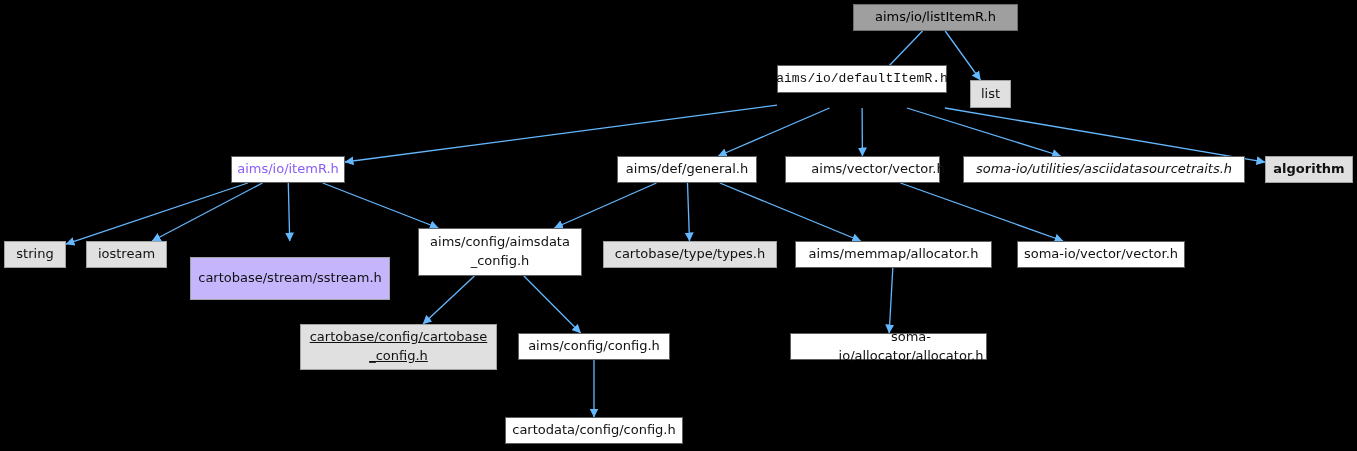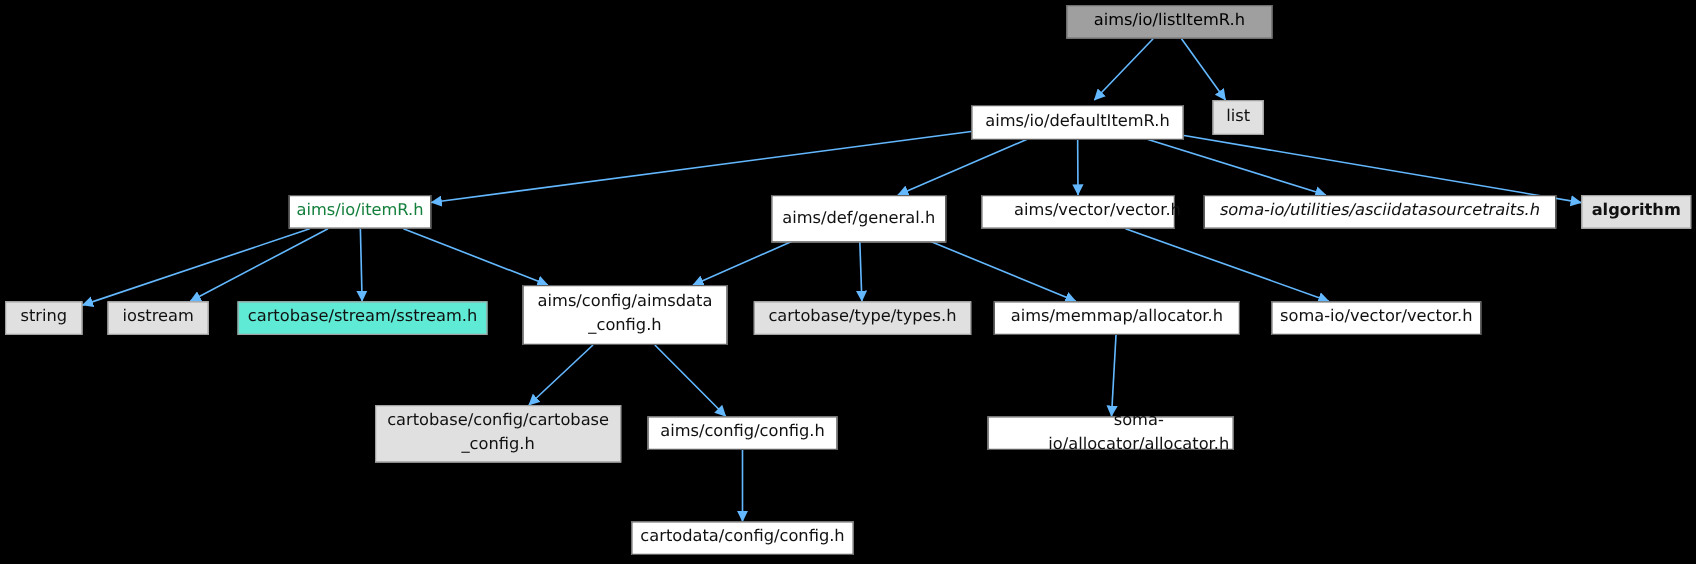--- a/index.html
+++ b/index.html
@@ -56,34 +56,34 @@
         <line x1="719.8" y1="183.0" x2="860.7" y2="241.0" stroke="#63b8ff" stroke-width="1.3" marker-end="url(#arrowhead)"></line>
         <line x1="900.4" y1="183.0" x2="1063.1" y2="241.0" stroke="#63b8ff" stroke-width="1.3" marker-end="url(#arrowhead)"></line>
         <line x1="474.4" y1="276.0" x2="423.1" y2="324.0" stroke="#63b8ff" stroke-width="1.3" marker-end="url(#arrowhead)"></line>
         <line x1="523.9" y1="276.0" x2="580.6" y2="333.0" stroke="#63b8ff" stroke-width="1.3" marker-end="url(#arrowhead)"></line>
         <line x1="892.8" y1="268.0" x2="889.2" y2="333.0" stroke="#63b8ff" stroke-width="1.3" marker-end="url(#arrowhead)"></line>
         <line x1="594.0" y1="360.0" x2="594.0" y2="417.0" stroke="#63b8ff" stroke-width="1.3" marker-end="url(#arrowhead)"></line>
       </g>
   </svg>
   <div id="nodes">
       <div class="node" style="left: 853px; top: 4px; width: 165px; height: 27px; background: rgb(159, 159, 159); border: 1px solid rgb(110, 110, 110); color: rgb(0, 0, 0);">aims/io/listItemR.h</div>
-      <div class="node" style="left: 777px; top: 84px; width: 170px; height: 28px; background: rgb(255, 255, 255); border: 1px solid rgb(95, 95, 95); color: rgb(17, 17, 17);">aims/io/defaultItemR.h</div>
+      <div class="node" style="left: 777px; top: 65px; width: 170px; height: 28px; background: rgb(255, 255, 255); border: 1px solid rgb(95, 95, 95); color: rgb(17, 17, 17); font-family: Liberation Mono, monospace;">aims/io/defaultItemR.h</div>
       <div class="node" style="left: 970px; top: 80px; width: 41px; height: 28px; background: rgb(224, 224, 224); border: 1px solid rgb(162, 162, 162); color: rgb(17, 17, 17); text-align: center;">list</div>
-      <div class="node" style="left: 231px; top: 156px; width: 114px; height: 27px; background: rgb(255, 255, 255); border: 1px solid rgb(95, 95, 95); color: #15803d;">aims/io/itemR.h</div>
-      <div class="node" style="left: 617px; top: 156px; width: 140px; height: 38px; background: rgb(255, 255, 255); border: 1px solid rgb(95, 95, 95); color: rgb(17, 17, 17);">aims/def/general.h</div>
+      <div class="node" style="left: 231px; top: 156px; width: 114px; height: 27px; background: rgb(255, 255, 255); border: 1px solid rgb(95, 95, 95); color: #8b5cf6;">aims/io/itemR.h</div>
+      <div class="node" style="left: 617px; top: 156px; width: 140px; height: 27px; background: rgb(255, 255, 255); border: 1px solid rgb(95, 95, 95); color: rgb(17, 17, 17);">aims/def/general.h</div>
       <div class="node" style="left: 785px; top: 156px; width: 155px; height: 27px; background: rgb(255, 255, 255); border: 1px solid rgb(95, 95, 95); color: rgb(17, 17, 17); padding-left: 31px;">aims/vector/vector.h</div>
       <div class="node" style="left: 963px; top: 156px; width: 282px; height: 27px; background: rgb(255, 255, 255); border: 1px solid rgb(95, 95, 95); color: rgb(17, 17, 17); font-style: italic;">soma-io/utilities/asciidatasourcetraits.h</div>
       <div class="node" style="left: 1265px; top: 156px; width: 88px; height: 27px; background: rgb(224, 224, 224); border: 1px solid rgb(162, 162, 162); color: rgb(17, 17, 17); font-weight: bold;">algorithm</div>
       <div class="node" style="left: 4px; top: 241px; width: 62px; height: 27px; background: rgb(224, 224, 224); border: 1px solid rgb(162, 162, 162); color: rgb(17, 17, 17);">string</div>
       <div class="node" style="left: 86px; top: 241px; width: 81px; height: 27px; background: rgb(224, 224, 224); border: 1px solid rgb(162, 162, 162); color: rgb(17, 17, 17);">iostream</div>
-      <div class="node" style="left: 190px; top: 241px; width: 200px; height: 27px; background: #5eead4; border: 1px solid rgb(162, 162, 162); color: rgb(17, 17, 17);">cartobase/stream/sstream.h</div>
+      <div class="node" style="left: 190px; top: 257px; width: 200px; height: 43px; background: #c4b5fd; border: 1px solid rgb(162, 162, 162); color: rgb(17, 17, 17);">cartobase/stream/sstream.h</div>
       <div class="node" style="left: 418px; top: 228px; width: 164px; height: 48px; background: rgb(255, 255, 255); border: 1px solid rgb(95, 95, 95); color: rgb(17, 17, 17);">aims/config/aimsdata
 _config.h</div>
       <div class="node" style="left: 603px; top: 241px; width: 174px; height: 27px; background: rgb(224, 224, 224); border: 1px solid rgb(162, 162, 162); color: rgb(17, 17, 17);">cartobase/type/types.h</div>
       <div class="node" style="left: 795px; top: 241px; width: 197px; height: 27px; background: rgb(255, 255, 255); border: 1px solid rgb(95, 95, 95); color: rgb(17, 17, 17);">aims/memmap/allocator.h</div>
       <div class="node" style="left: 1017px; top: 241px; width: 168px; height: 27px; background: rgb(255, 255, 255); border: 1px solid rgb(95, 95, 95); color: rgb(17, 17, 17);">soma-io/vector/vector.h</div>
-      <div class="node" style="left: 300px; top: 324px; width: 197px; height: 46px; background: rgb(224, 224, 224); border: 1px solid rgb(162, 162, 162); color: rgb(17, 17, 17);">cartobase/config/cartobase
+      <div class="node" style="left: 300px; top: 324px; width: 197px; height: 46px; background: rgb(224, 224, 224); border: 1px solid rgb(162, 162, 162); color: rgb(17, 17, 17); text-decoration: underline;">cartobase/config/cartobase
 _config.h</div>
       <div class="node" style="left: 518px; top: 333px; width: 152px; height: 27px; background: rgb(255, 255, 255); border: 1px solid rgb(95, 95, 95); color: rgb(17, 17, 17);">aims/config/config.h</div>
       <div class="node" style="left: 790px; top: 333px; width: 197px; height: 27px; background: rgb(255, 255, 255); border: 1px solid rgb(95, 95, 95); color: rgb(17, 17, 17); padding-left: 45px;">soma-io/allocator/allocator.h</div>
       <div class="node" style="left: 505px; top: 417px; width: 178px; height: 27px; background: rgb(255, 255, 255); border: 1px solid rgb(95, 95, 95); color: rgb(17, 17, 17);">cartodata/config/config.h</div>
     </div>
 </div>
 
 </body></html>

